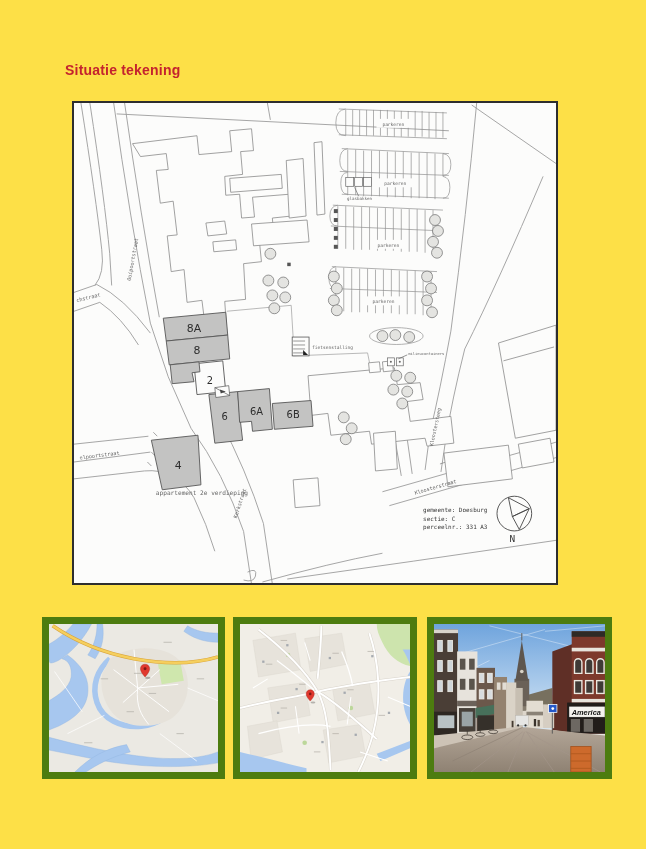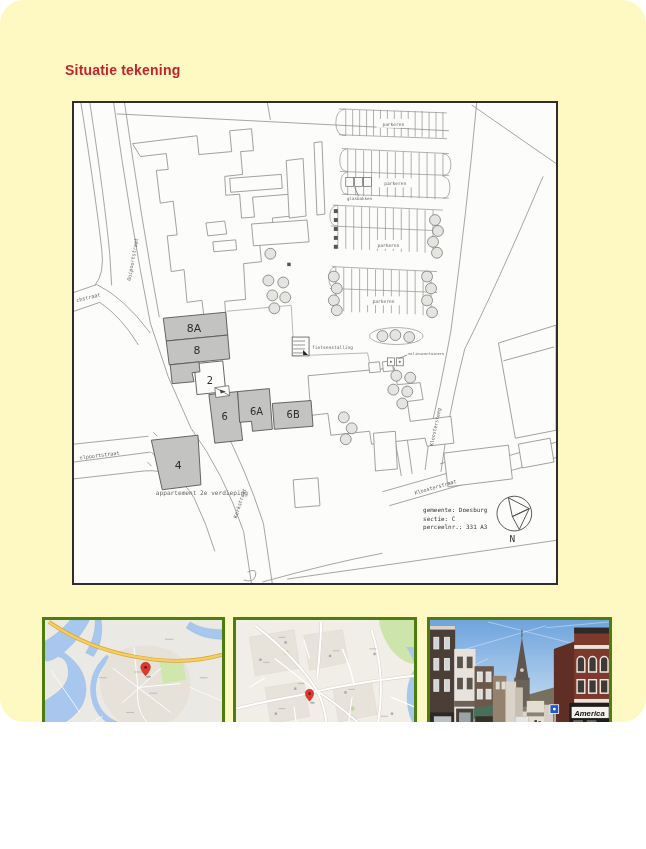--- a/index.html
+++ b/index.html
@@ -1,24 +1,24 @@
 <!DOCTYPE html>
 <html><head>
 <meta charset="utf-8">
 <style>
   html,body{margin:0;padding:0;background:#ffffff;}
-  .page{position:relative;width:646px;height:722px;background:#fef9c3;overflow:hidden;
-        font-family:"Liberation Sans",sans-serif;border-radius:24px;}
+  .page{position:relative;width:646px;height:849px;background:#fde047;overflow:hidden;
+        font-family:"Liberation Sans",sans-serif;}
   .title{position:absolute;left:65px;top:62px;font-size:14px;font-weight:bold;
          color:#c4232e;letter-spacing:.2px;}
   .plan-box{position:absolute;left:72px;top:101px;width:486px;height:484px;
             box-sizing:border-box;border:2px solid #2e2e2e;background:#fcfcfb;}
   .plan-box svg{display:block;width:100%;height:100%;}
   .thumb{position:absolute;top:617px;height:162px;box-sizing:border-box;
-         border:3px solid #4d7c0f;background:#e8e6e1;}
+         border:7px solid #4d7c0f;background:#e8e6e1;}
   .thumb svg{display:block;width:100%;height:100%;}
   .t1{left:42px;width:183px}
   .t2{left:233px;width:184px}
   .t3{left:427px;width:185px}
   text{user-select:none}
   .mono{font-family:"DejaVu Sans Mono",monospace;}
   .lbl{font-family:"DejaVu Sans Mono",monospace;fill:#666;}
   .plotnum{font-family:"DejaVu Sans",sans-serif;fill:#2d2d2d;}
 </style>
 </head>

